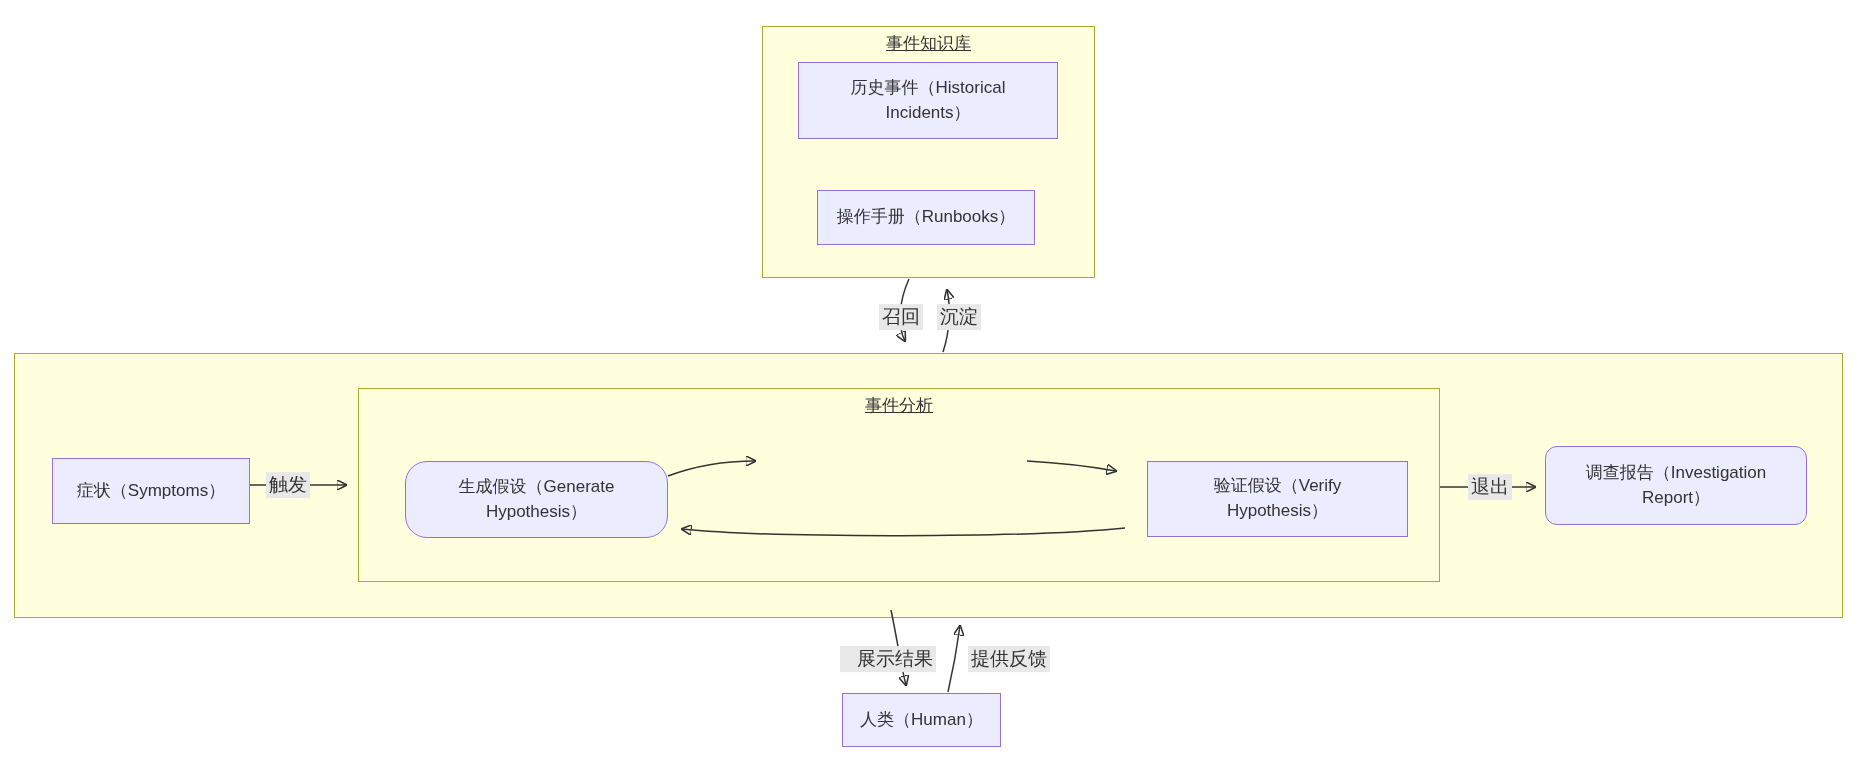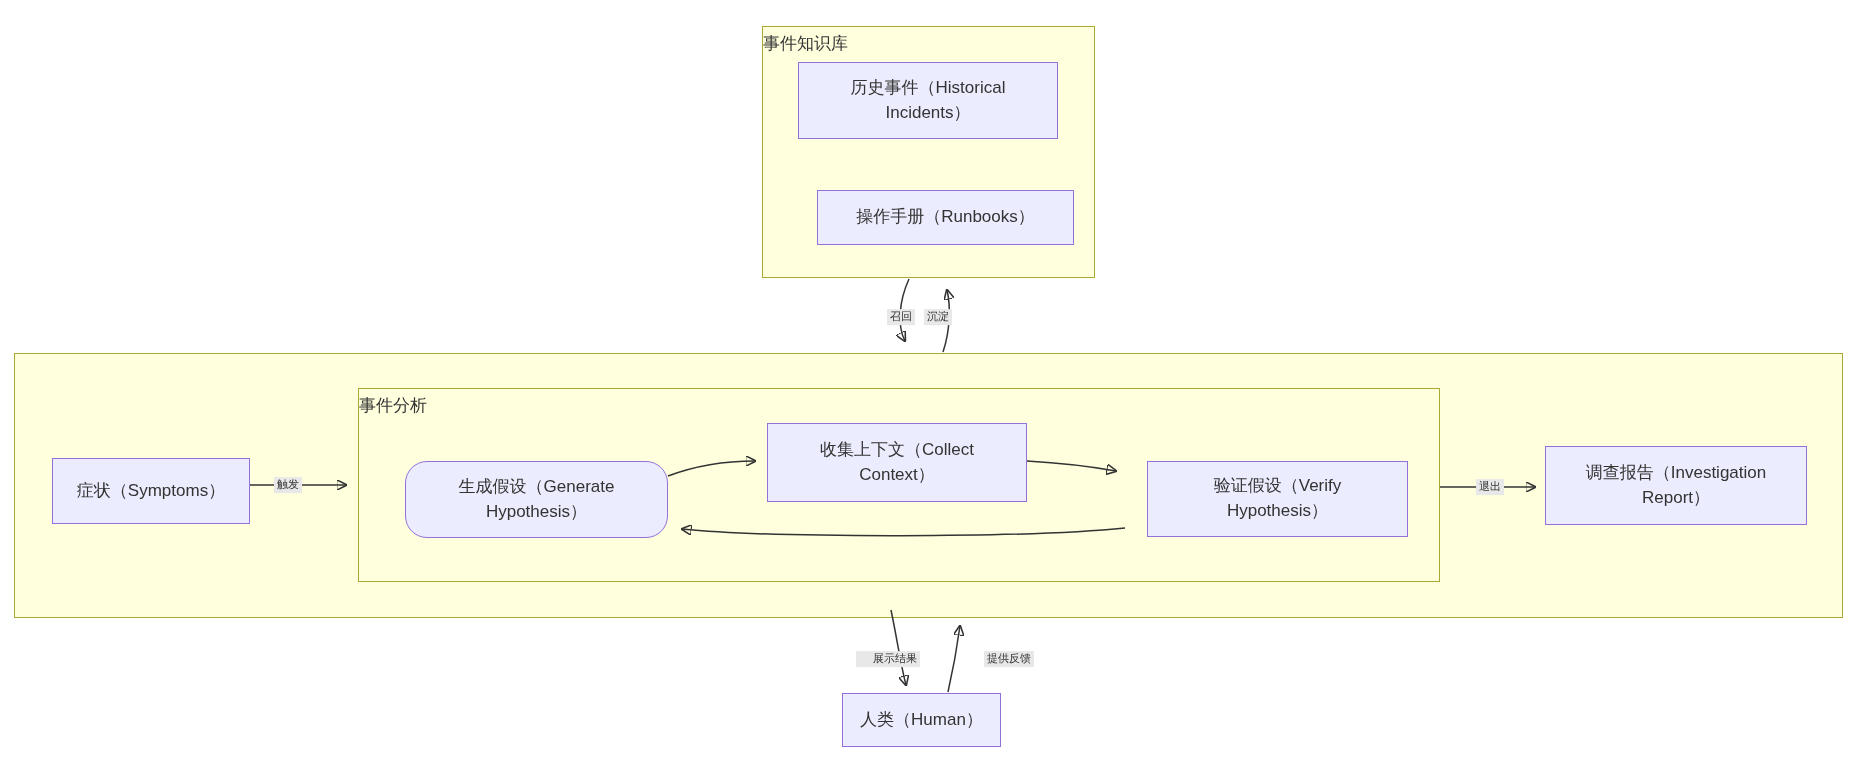--- a/index.html
+++ b/index.html
@@ -11,71 +11,68 @@
   .canvas{
     position:relative; width:1858px; height:778px; overflow:hidden;
     font-family:"Liberation Sans","DejaVu Sans",sans-serif;
     color:var(--text); font-size:17px;
   }
   .container{
     position:absolute; background:var(--container_fill);
     border:1px solid var(--container_border); box-sizing:border-box;
   }
   .ctitle{
-    position:absolute; left:0; right:0; top:6px; 
-    color:var(--text); font-size:17px; line-height:1.3;
+    position:absolute; left:0; right:0; top:6px; text-align:center;
+    color:var(--text); font-size:17px; line-height:1.3;text-decoration:underline;
   }
   .node{
     position:absolute; background:var(--node_fill);
     border:1.5px solid var(--node_border); box-sizing:border-box;
     display:flex; align-items:center; justify-content:center;
     text-align:center; line-height:1.45; padding:4px 16px;
   }
   .edge-label{
     position:absolute; transform:translate(-50%,-50%);
     background:var(--edge_label_bg); color:var(--text);
-    padding:1px 3px; white-space:nowrap; font-size:11px; line-height:1.25;
+    padding:1px 3px; white-space:nowrap; font-size:19px; line-height:1.25;
   }
   svg.edges{position:absolute; left:0; top:0; pointer-events:none;}
   svg.edges path{stroke:var(--edge); stroke-width:1.5; fill:none;}
 </style>
 </head>
 <body>
 
 <div class="canvas">
 
   <div class="container" style="left:762px;top:26px;width:333px;height:252px;">
     <div class="ctitle">事件知识库</div>
   </div>
   <div class="node" style="left:798px;top:62px;width:260px;height:77px;">
     <span>历史事件（Historical Incidents）</span>
   </div>
-  <div class="node" style="left:817px;top:190px;width:257px;height:55px;">
+  <div class="node" style="left:817px;top:190px;width:218px;height:55px;">
     <span>操作手册（Runbooks）</span>
   </div>
 
   <div class="container" style="left:14px;top:353px;width:1829px;height:265px;"></div>
 
   <div class="container" style="left:358px;top:388px;width:1082px;height:194px;">
     <div class="ctitle">事件分析</div>
   </div>
 
   <div class="node" style="left:52px;top:458px;width:198px;height:66px;">
     <span>症状（Symptoms）</span>
   </div>
   <div class="node" style="left:405px;top:461px;width:263px;height:77px;border-radius:22px;">
     <span>生成假设（Generate Hypothesis）</span>
   </div>
-  <div class="node" style="left:767px;top:423px;width:260px;height:79px;">
-    <span>收集上下文（Collect Context）</span>
-  </div>
   <div class="node" style="left:1127px;top:461px;width:261px;height:76px;margin-left:20px;">
     <span>验证假设（Verify Hypothesis）</span>
   </div>
-  <div class="node" style="left:1545px;top:446px;width:262px;height:79px;">
+  <div class="node" style="left:1545px;top:446px;width:262px;height:79px;border-radius:12px;">
     <span>调查报告（Investigation Report）</span>
   </div>
 
   <div class="node" style="left:842px;top:693px;width:159px;height:54px;">
     <span>人类（Human）</span>
   </div>
 
   <svg class="edges" width="1858" height="778" viewBox="0 0 1858 778">
     <defs>
       <marker id="arrow" viewBox="0 0 10 10" refX="9" refY="5" markerWidth="7" markerHeight="7" orient="auto-start-reverse">
@@ -87,19 +84,19 @@
     <path d="M 250 485 H 346" marker-end="url(#arrow)"></path>
     <path d="M 668 476 C 700 464 728 461 755 461" marker-end="url(#arrow)"></path>
     <path d="M 1027 461 C 1062 463 1088 466 1116 471" marker-end="url(#arrow)"></path>
     <path d="M 1125 528 C 1030 538 770 538 682 529" marker-end="url(#arrow)"></path>
     <path d="M 1440 487 H 1535" marker-end="url(#arrow)"></path>
     <path d="M 891 610 C 898 644 901 666 906 685" marker-end="url(#arrow)"></path>
     <path d="M 948 692 C 953 670 957 648 960 626" marker-end="url(#arrow)"></path>
   </svg>
 
   <div class="edge-label" style="left:901px;top:317px;">召回</div>
-  <div class="edge-label" style="left:938px;top:317px;">沉淀</div>
+  <div class="edge-label" style="left:959px;top:317px;">沉淀</div>
   <div class="edge-label" style="left:288px;top:485px;">触发</div>
   <div class="edge-label" style="left:1490px;top:487px;">退出</div>
   <div class="edge-label" style="left:888px;top:659px;padding-left:17px;">展示结果</div>
   <div class="edge-label" style="left:996px;top:659px;margin-left:13px;">提供反馈</div>
 
 </div>
 
 </body></html>

